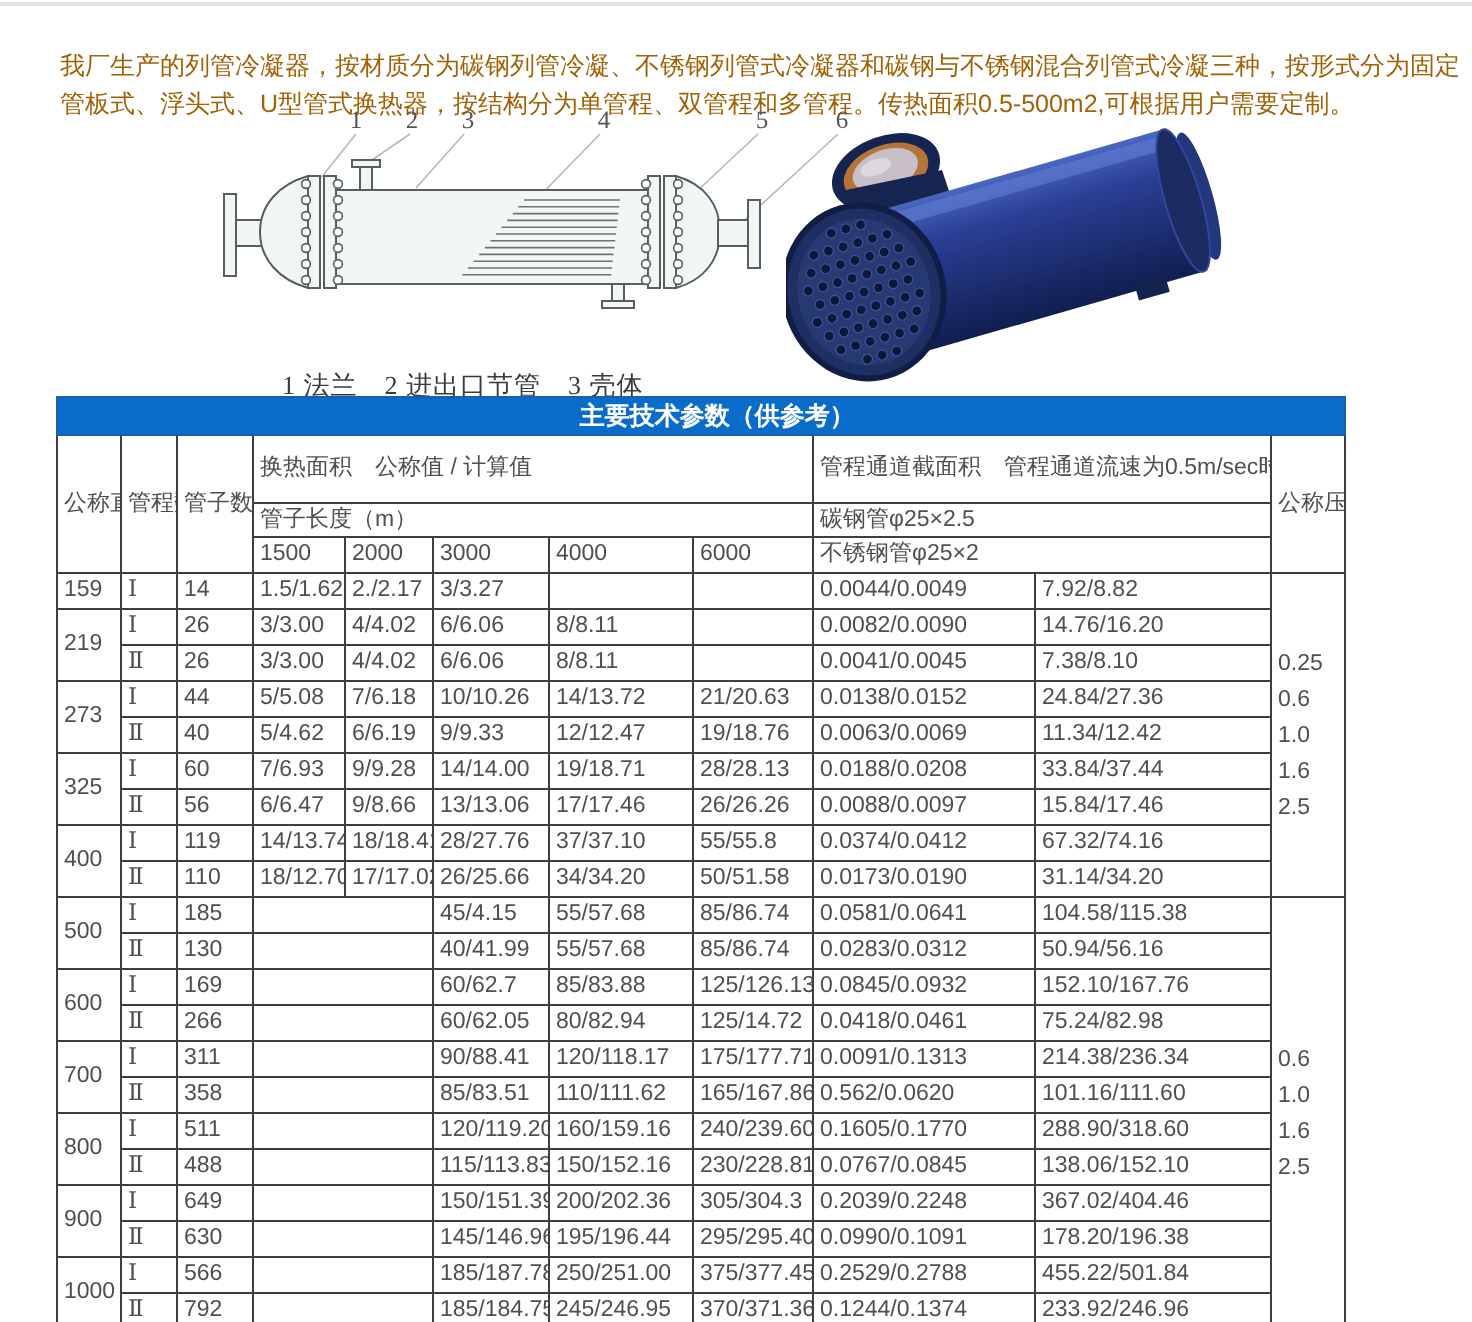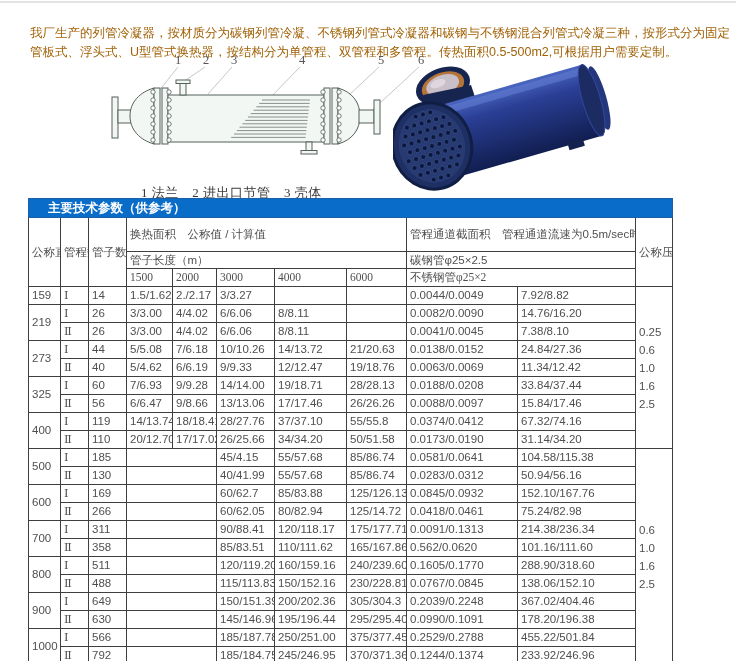--- a/index.html
+++ b/index.html
@@ -11,22 +11,22 @@
   .photo-svg{position:absolute;left:393px;top:55px;}
   .legend{position:absolute;left:141px;font-family:"Liberation Serif","DejaVu Serif",serif;
           font-size:13px;color:#3a3a3a;letter-spacing:0.5px;margin-top:26px;}
   #legend-line-1{top:158px;} #legend-line-2{top:176px;}
 
   table.spec{position:absolute;left:28px;top:198px;width:644px;border-collapse:collapse;
              table-layout:fixed;font-size:11.5px;color:#4f4f4f;}
   table.spec td{border:1px solid #3f3f3f;padding:0 3px;vertical-align:middle;text-align:left;
                 white-space:nowrap;overflow:hidden;line-height:13px;}
   tr.banner-row td{background:#086cc8;color:#ffffff;font-weight:bold;font-size:12.5px;
-                   height:18px;padding-left:19px;border-color:#1d5ea6;}
-  tr.hrow1 td{height:33px;margin-top:44px;} tr.hrow2 td{height:16px;} tr.hrow3 td{height:17px;font-family:Liberation Serif, serif;}
+                   height:18px;padding-left:19px;border-color:#1d5ea6;text-align:center;}
+  tr.hrow1 td{height:33px;margin-top:44px;} tr.hrow2 td{height:16px;} tr.hrow3 td{height:17px;}
   td.wrap{white-space:normal;}
   .vtext{display:inline-block;width:12px;word-break:break-all;line-height:12.5px;}
   tr.data td{height:17px;}
   td.c{text-align:center;font-family:"Liberation Serif","DejaVu Serif",serif;}
   td.pressure{vertical-align:middle;}
   td.pressure div{line-height:18px;}
 </style>
 </head>
 <body>
 
@@ -346,21 +346,21 @@
         <td>18/18.41</td>
         <td>28/27.76</td>
         <td>37/37.10</td>
         <td>55/55.8</td>
         <td>0.0374/0.0412</td>
         <td>67.32/74.16</td>
       </tr>
       <tr class="data">
         <td class="c">Ⅱ</td>
         <td>110</td>
-        <td>20/12.70</td>
+        <td>18/12.70</td>
         <td>17/17.02</td>
         <td>26/25.66</td>
         <td>34/34.20</td>
         <td>50/51.58</td>
         <td>0.0173/0.0190</td>
         <td>31.14/34.20</td>
       </tr>
       <tr class="data">
         <td rowspan="2">500</td>
         <td class="c">Ⅰ</td>

